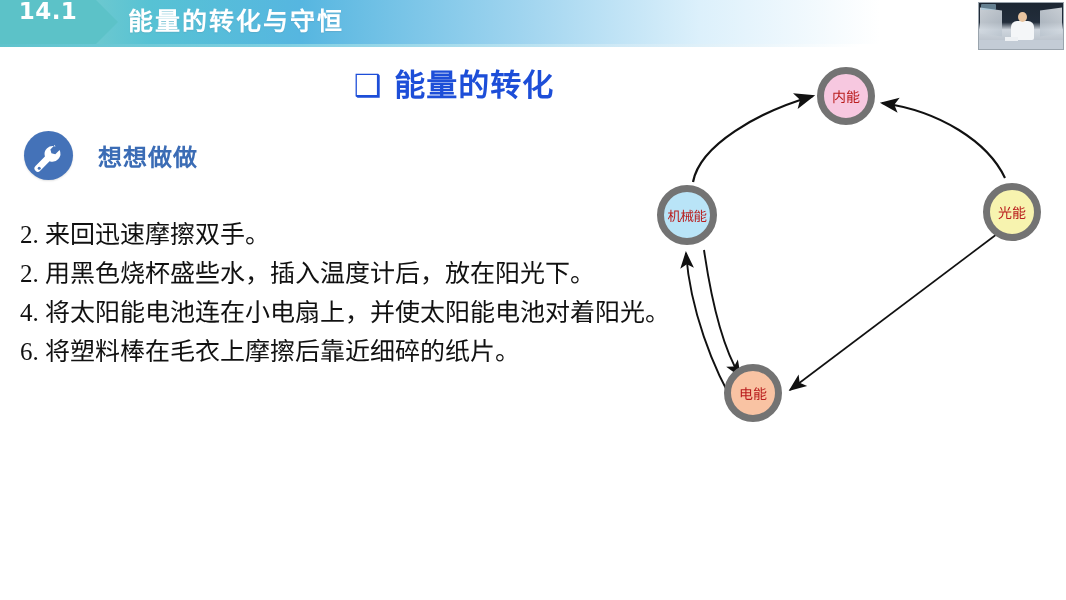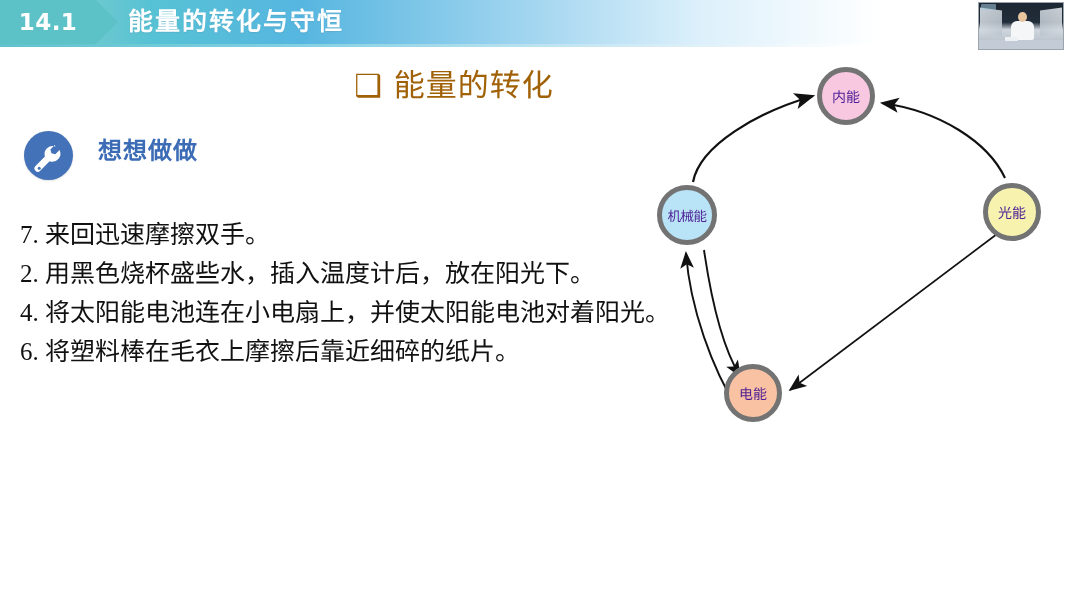--- a/index.html
+++ b/index.html
@@ -37,21 +37,20 @@
     height: 3px;
     background: linear-gradient(to right, #5fc3cc 0px, #7fcfe2 280px, #cfe9f6 620px, #ffffff 860px);
   }
   .chapter-badge {
     position: absolute;
     left: 0; top: 0;
     width: 96px;
     height: 44px;
     background: #5cc2c8;
     display: flex;
-    align-items: center;
     justify-content: center;
   }
   .chapter-badge-arrow {
     position: absolute;
     left: 96px; top: 0;
     width: 0; height: 0;
     border-top: 22px solid transparent;
     border-bottom: 22px solid transparent;
     border-left: 22px solid #5cc2c8;
   }
@@ -139,36 +138,37 @@
 
   
   .slide-title {
     position: absolute;
     left: 0;
     top: 60px;
     width: 934px;
     text-align: center;
     font-family: "DejaVu Sans", "Liberation Sans", sans-serif;
     font-size: 31px;
-    font-weight: normal;
-    color: #a16207;
+    font-weight: bold;
+    color: #1d4ed8;
     letter-spacing: 1px;
   }
   
   .slide-title-inner {
     display: inline-block;
     transform: translateX(-13px);
   }
 
   
   .activity-head {
     position: absolute;
     left: 24px;
     top: 131px;
     display: flex;
+    align-items: center;
   }
   .wrench-badge {
     width: 49px;
     height: 49px;
     border-radius: 50%;
     background: #4472b8;
     position: relative;
     flex: 0 0 auto;
     box-shadow: 0 1px 2px rgba(0,0,0,0.12);
   }
@@ -199,27 +199,27 @@
   .diagram {
     position: absolute;
     left: 620px;
     top: 50px;
     width: 446px;
     height: 420px;
   }
   .diagram svg { position: absolute; left: 0; top: 0; }
   .node {
     position: absolute;
-    border: 5px solid #737373;
+    border: 7px solid #737373;
     border-radius: 50%;
     display: flex;
     align-items: center;
     justify-content: center;
     font-family: "DejaVu Sans", "Liberation Sans", sans-serif;
-    color: #4c1d95;
+    color: #b91c1c;
     box-sizing: border-box;
   }
   .node-neng-nei {
     left: 197px; top: 17px;
     width: 58px; height: 58px;
     background: #f7c8e0;
     font-size: 14px;
   }
   .node-jixie {
     left: 37px; top: 135px;
@@ -272,21 +272,21 @@
   <span class="wrench-badge">
     <svg width="49" height="49" viewBox="0 0 49 49" aria-hidden="true">
       <path d="M31.5 15.5a8.2 8.2 0 0 0-10.6 10.1l-9.4 9.4a3.3 3.3 0 0 0 0 4.7 3.3 3.3 0 0 0 4.7 0l9.4-9.4A8.2 8.2 0 0 0 35.6 19l-4.3 4.3-3.9-1-1-3.9 4.3-4.3z" fill="#ffffff"></path>
       <circle cx="15.2" cy="37.3" r="1.5" fill="#4472b8"></circle>
     </svg>
   </span>
   <span class="activity-label">想想做做</span>
 </div>
 
 <div class="body-text">
-  <div class="body-line">7. 来回迅速摩擦双手。</div>
+  <div class="body-line">2. 来回迅速摩擦双手。</div>
   <div class="body-line">2. 用黑色烧杯盛些水，插入温度计后，放在阳光下。</div>
   <div class="body-line">4. 将太阳能电池连在小电扇上，并使太阳能电池对着阳光。</div>
   <div class="body-line">6. 将塑料棒在毛衣上摩擦后靠近细碎的纸片。</div>
 </div>
 
 <div class="diagram">
   <svg width="446" height="420" aria-hidden="true">
     <defs>
       <marker id="ah" markerWidth="11" markerHeight="11" refX="8.5" refY="4" orient="auto" markerUnits="strokeWidth">
         <path d="M0.5,0.4 L9.5,4 L0.5,7.6 L2.6,4 z" fill="#111111"></path>

